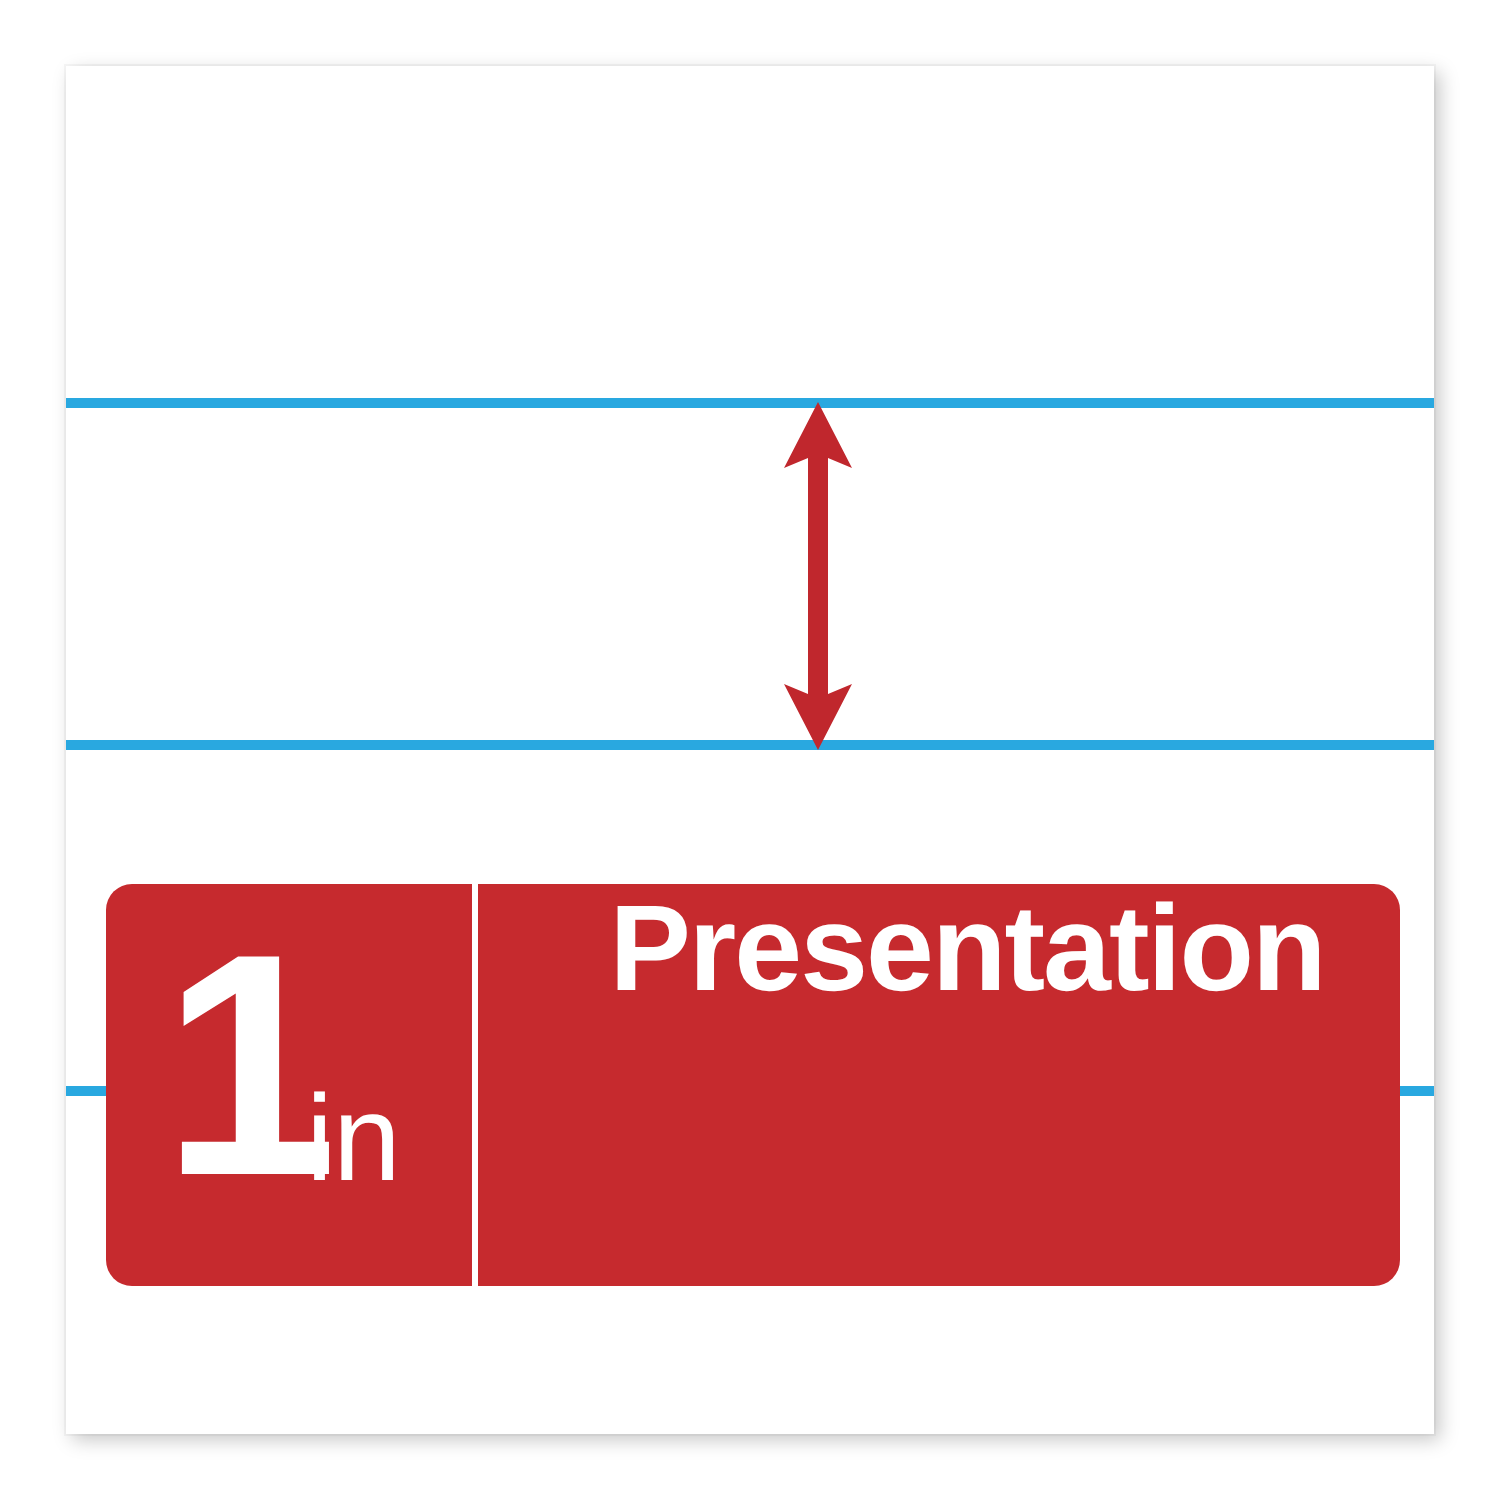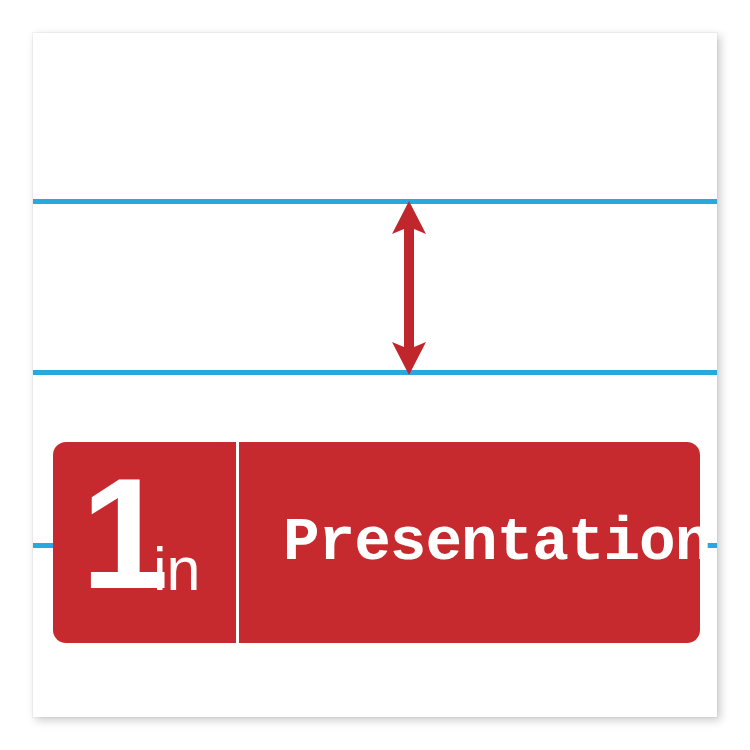--- a/index.html
+++ b/index.html
@@ -79,25 +79,24 @@
   #badge-divider {
     width: 3px;
     flex: 0 0 3px;
     background: #ffffff;
     align-self: stretch;
   }
 
   #badge-title-panel {
     flex: 1 1 auto;
     display: flex;
-    flex-direction: column;
+    flex-direction: row;
     justify-content: center;
     padding-left: 44px;
     padding-right: 16px;
-    font-family: Liberation Mono, monospace;
   }
 
   
   #badge-number {
     position: absolute;
     left: 28px;
     top: 12px;
     font-size: 158px;
     font-weight: bold;
     color: #ffffff;

